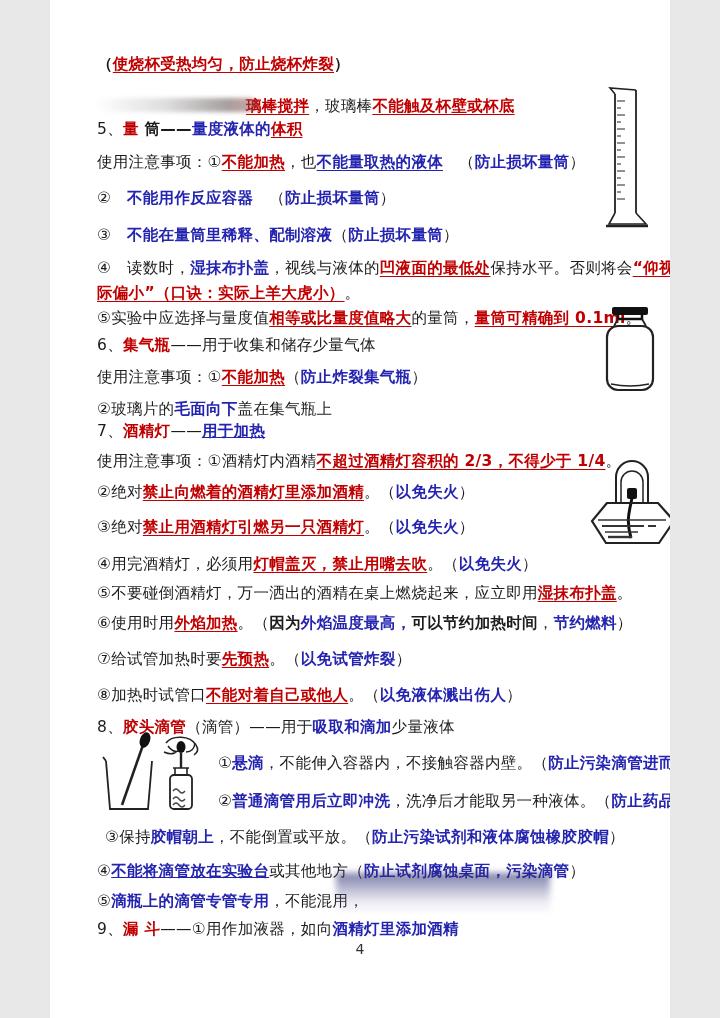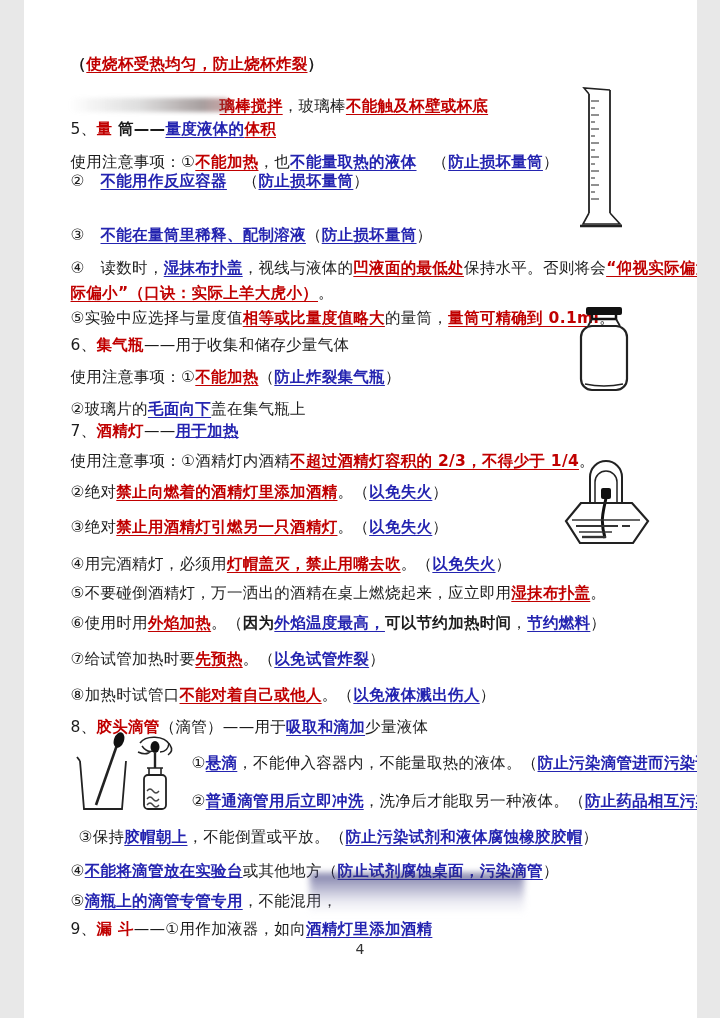--- a/index.html
+++ b/index.html
@@ -2,38 +2,38 @@
 <html style="--red: #c00000; --blue: #2424b0; --black: #1c1c1c;"><head>
 <meta charset="utf-8">
 <style>
   html,body{margin:0;padding:0;}
   body{
     font-family:"DejaVu Sans","Liberation Sans",sans-serif;
     background:#e8e8e8;
   }
   #page{
     position:relative;
-    width:673px;height:1018px;
+    width:620px;height:1018px;
     background:#ffffff;
     overflow:hidden;
     margin:0 auto;
   }
   .line{
     position:absolute;
     white-space:nowrap;
     font-size:15.5px;
     line-height:22px;
     letter-spacing:0.3px;
     color:var(--black);
   }
   .rs-k {color:var(--black);}
   .rs-kb{color:var(--black);font-weight:700;}
   .rs-rb{color:var(--red);font-weight:700;text-decoration:underline;text-underline-offset:3px;}
   .rs-rh{color:var(--red);font-weight:700;}
-  .rs-bb{color:var(--blue);font-weight:700;text-decoration:underline;text-underline-offset:3px;}
+  .rs-bb{color:var(--blue);font-weight:700;text-underline-offset:3px;}
   .rs-bh{color:var(--blue);font-weight:700;text-decoration:underline;}
   .rs-bi{color:var(--blue);font-weight:700;text-decoration:underline;text-underline-offset:3px;}
   .figure{position:absolute;}
   .figure svg{display:block;}
   #blur-top{
     position:absolute;left:45px;top:98px;width:162px;height:14px;
     border-radius:7px;
     background:linear-gradient(to right,
       rgba(190,190,190,0) 0%,
       rgba(140,140,140,0.30) 45%,
@@ -58,39 +58,39 @@
 </head>
 <body>
 
 <div id="page">
 
   <div id="doc-lines">
       <div class="line" style="left: 47px; top: 53px;"><span class="rs-kb">（</span><span class="rs-rb">使烧杯受热均匀，防止烧杯炸裂</span><span class="rs-kb">）</span></div>
       <div class="line" style="left: 196px; top: 95px;"><span class="rs-rb">璃棒搅拌</span><span class="rs-k">，玻璃棒</span><span class="rs-rb">不能触及杯壁或杯底</span></div>
       <div class="line" style="left: 47px; top: 118px;"><span class="rs-k">5、</span><span class="rs-rh">量</span><span class="rs-kb"> 筒</span><span class="rs-kb">——</span><span class="rs-bb">量度液体的</span><span class="rs-rb">体积</span></div>
       <div class="line" style="left: 47px; top: 151px;"><span class="rs-k">使用注意事项：①</span><span class="rs-rb">不能加热</span><span class="rs-k">，也</span><span class="rs-bi">不能量取热的液体</span><span class="rs-k">　（</span><span class="rs-bb">防止损坏量筒</span><span class="rs-k">）</span></div>
-      <div class="line" style="left: 47px; top: 170px;"><span class="rs-k">②　</span><span class="rs-bb">不能用作反应容器</span><span class="rs-k">　（</span><span class="rs-bb">防止损坏量筒</span><span class="rs-k">）</span></div>
+      <div class="line" style="left: 47px; top: 187px;"><span class="rs-k">②　</span><span class="rs-bb">不能用作反应容器</span><span class="rs-k">　（</span><span class="rs-bb">防止损坏量筒</span><span class="rs-k">）</span></div>
       <div class="line" style="left: 47px; top: 224px;"><span class="rs-k">③　</span><span class="rs-bb">不能在量筒里稀释、配制溶液</span><span class="rs-k">（</span><span class="rs-bb">防止损坏量筒</span><span class="rs-k">）</span></div>
       <div class="line" style="left: 47px; top: 257px;"><span class="rs-k">④　读数时，</span><span class="rs-bb">湿抹布扑盖</span><span class="rs-k">，视线与液体的</span><span class="rs-rb">凹液面的最低处</span><span class="rs-k">保持水平。否则将会</span><span class="rs-rb">“仰视实际偏大，俯视实</span></div>
       <div class="line" style="left: 47px; top: 282px;"><span class="rs-rb">际偏小”（口诀：实际上羊大虎小）</span><span class="rs-k">。</span></div>
       <div class="line" style="left: 47px; top: 307px;"><span class="rs-k">⑤实验中应选择与量度值</span><span class="rs-rb">相等或比量度值略大</span><span class="rs-k">的量筒，</span><span class="rs-rb">量筒可精确到 0.1ml</span><span class="rs-k">。</span></div>
       <div class="line" style="left: 47px; top: 334px; text-align: right;"><span class="rs-k">6、</span><span class="rs-rh">集气瓶</span><span class="rs-k">——用于收集和储存少量气体</span></div>
       <div class="line" style="left: 47px; top: 366px;"><span class="rs-k">使用注意事项：①</span><span class="rs-rb">不能加热</span><span class="rs-k">（</span><span class="rs-bb">防止炸裂集气瓶</span><span class="rs-k">）</span></div>
       <div class="line" style="left: 47px; top: 398px;"><span class="rs-k">②玻璃片的</span><span class="rs-bb">毛面向下</span><span class="rs-k">盖在集气瓶上</span></div>
       <div class="line" style="left: 47px; top: 420px;"><span class="rs-k">7、</span><span class="rs-rh">酒精灯</span><span class="rs-k">——</span><span class="rs-bh">用于加热</span></div>
       <div class="line" style="left: 47px; top: 450px;"><span class="rs-k">使用注意事项：①酒精灯内酒精</span><span class="rs-rb">不超过酒精灯容积的 2/3，不得少于 1/4</span><span class="rs-k">。</span></div>
       <div class="line" style="left: 47px; top: 481px;"><span class="rs-k">②绝对</span><span class="rs-rb">禁止向燃着的酒精灯里添加酒精</span><span class="rs-k">。（</span><span class="rs-bb">以免失火</span><span class="rs-k">）</span></div>
       <div class="line" style="left: 47px; top: 516px;"><span class="rs-k">③绝对</span><span class="rs-rb">禁止用酒精灯引燃另一只酒精灯</span><span class="rs-k">。（</span><span class="rs-bb">以免失火</span><span class="rs-k">）</span></div>
       <div class="line" style="left: 47px; top: 553px;"><span class="rs-k">④用完酒精灯，必须用</span><span class="rs-rb">灯帽盖灭，禁止用嘴去吹</span><span class="rs-k">。（</span><span class="rs-bb">以免失火</span><span class="rs-k">）</span></div>
       <div class="line" style="left: 47px; top: 582px;"><span class="rs-k">⑤不要碰倒酒精灯，万一洒出的酒精在桌上燃烧起来，应立即用</span><span class="rs-rb">湿抹布扑盖</span><span class="rs-k">。</span></div>
       <div class="line" style="left: 47px; top: 612px;"><span class="rs-k">⑥使用时用</span><span class="rs-rb">外焰加热</span><span class="rs-k">。（</span><span class="rs-kb">因为</span><span class="rs-bb">外焰温度最高，</span><span class="rs-kb">可以节约加热时间</span><span class="rs-k">，</span><span class="rs-bb">节约燃料</span><span class="rs-k">）</span></div>
       <div class="line" style="left: 47px; top: 648px;"><span class="rs-k">⑦给试管加热时要</span><span class="rs-rb">先预热</span><span class="rs-k">。（</span><span class="rs-bb">以免试管炸裂</span><span class="rs-k">）</span></div>
       <div class="line" style="left: 47px; top: 684px;"><span class="rs-k">⑧加热时试管口</span><span class="rs-rb">不能对着自己或他人</span><span class="rs-k">。（</span><span class="rs-bb">以免液体溅出伤人</span><span class="rs-k">）</span></div>
       <div class="line" style="left: 47px; top: 716px;"><span class="rs-k">8、</span><span class="rs-rh">胶头滴管</span><span class="rs-k">（滴管）——用于</span><span class="rs-bb">吸取和滴加</span><span class="rs-k">少量液体</span></div>
-      <div class="line" style="left: 168px; top: 752px;"><span class="rs-k">①</span><span class="rs-bb">悬滴</span><span class="rs-k">，不能伸入容器内，不能量取热的液体。（</span><span class="rs-bb">防止污染滴管进而污染试剂</span><span class="rs-k">）；</span></div>
+      <div class="line" style="left: 168px; top: 752px;"><span class="rs-k">①</span><span class="rs-bb">悬滴</span><span class="rs-k">，不能伸入容器内，不接触容器内壁。（</span><span class="rs-bb">防止污染滴管进而污染试剂</span><span class="rs-k">）；</span></div>
       <div class="line" style="left: 168px; top: 790px;"><span class="rs-k">②</span><span class="rs-bb">普通滴管用后立即冲洗</span><span class="rs-k">，洗净后才能取另一种液体。（</span><span class="rs-bb">防止药品相互污染</span><span class="rs-k">）</span></div>
       <div class="line" style="left: 47px; top: 826px; margin-left: 8px;"><span class="rs-k">③保持</span><span class="rs-bb">胶帽朝上</span><span class="rs-k">，不能倒置或平放。（</span><span class="rs-bb">防止污染试剂和液体腐蚀橡胶胶帽</span><span class="rs-k">）</span></div>
       <div class="line" style="left: 47px; top: 860px;"><span class="rs-k">④</span><span class="rs-bh">不能将滴管放在实验台</span><span class="rs-k">或其他地方（</span><span class="rs-bb">防止试剂腐蚀桌面，污染滴管</span><span class="rs-k">）</span></div>
       <div class="line" style="left: 47px; top: 890px;"><span class="rs-k">⑤</span><span class="rs-bb">滴瓶上的滴管专管专用</span><span class="rs-k">，不能混用，</span></div>
       <div class="line" style="left: 47px; top: 918px;"><span class="rs-k">9、</span><span class="rs-rh">漏 斗</span><span class="rs-k">——①用作加液器，如向</span><span class="rs-bb">酒精灯里添加酒精</span></div>
     </div>
 
   <div id="blur-top"></div>
   <div id="blur-bottom"></div>
 

